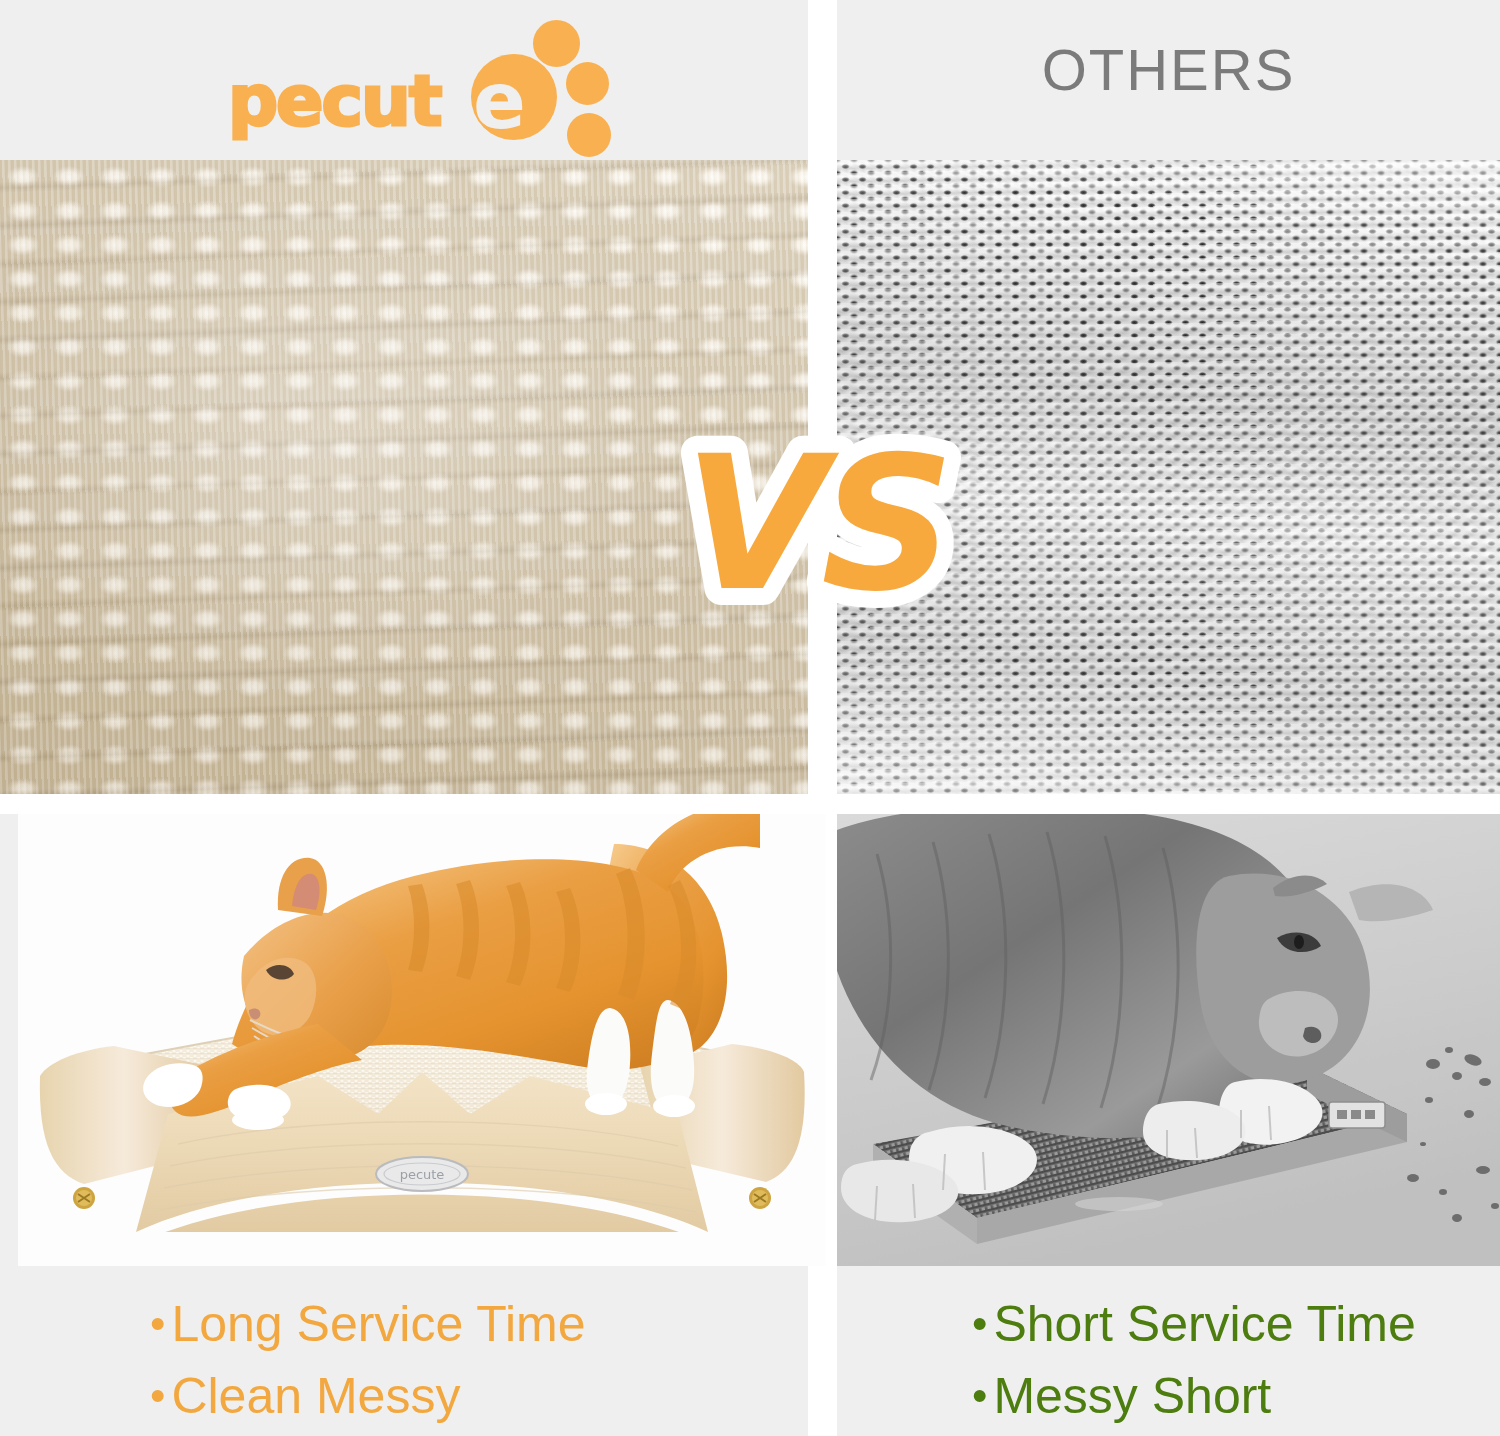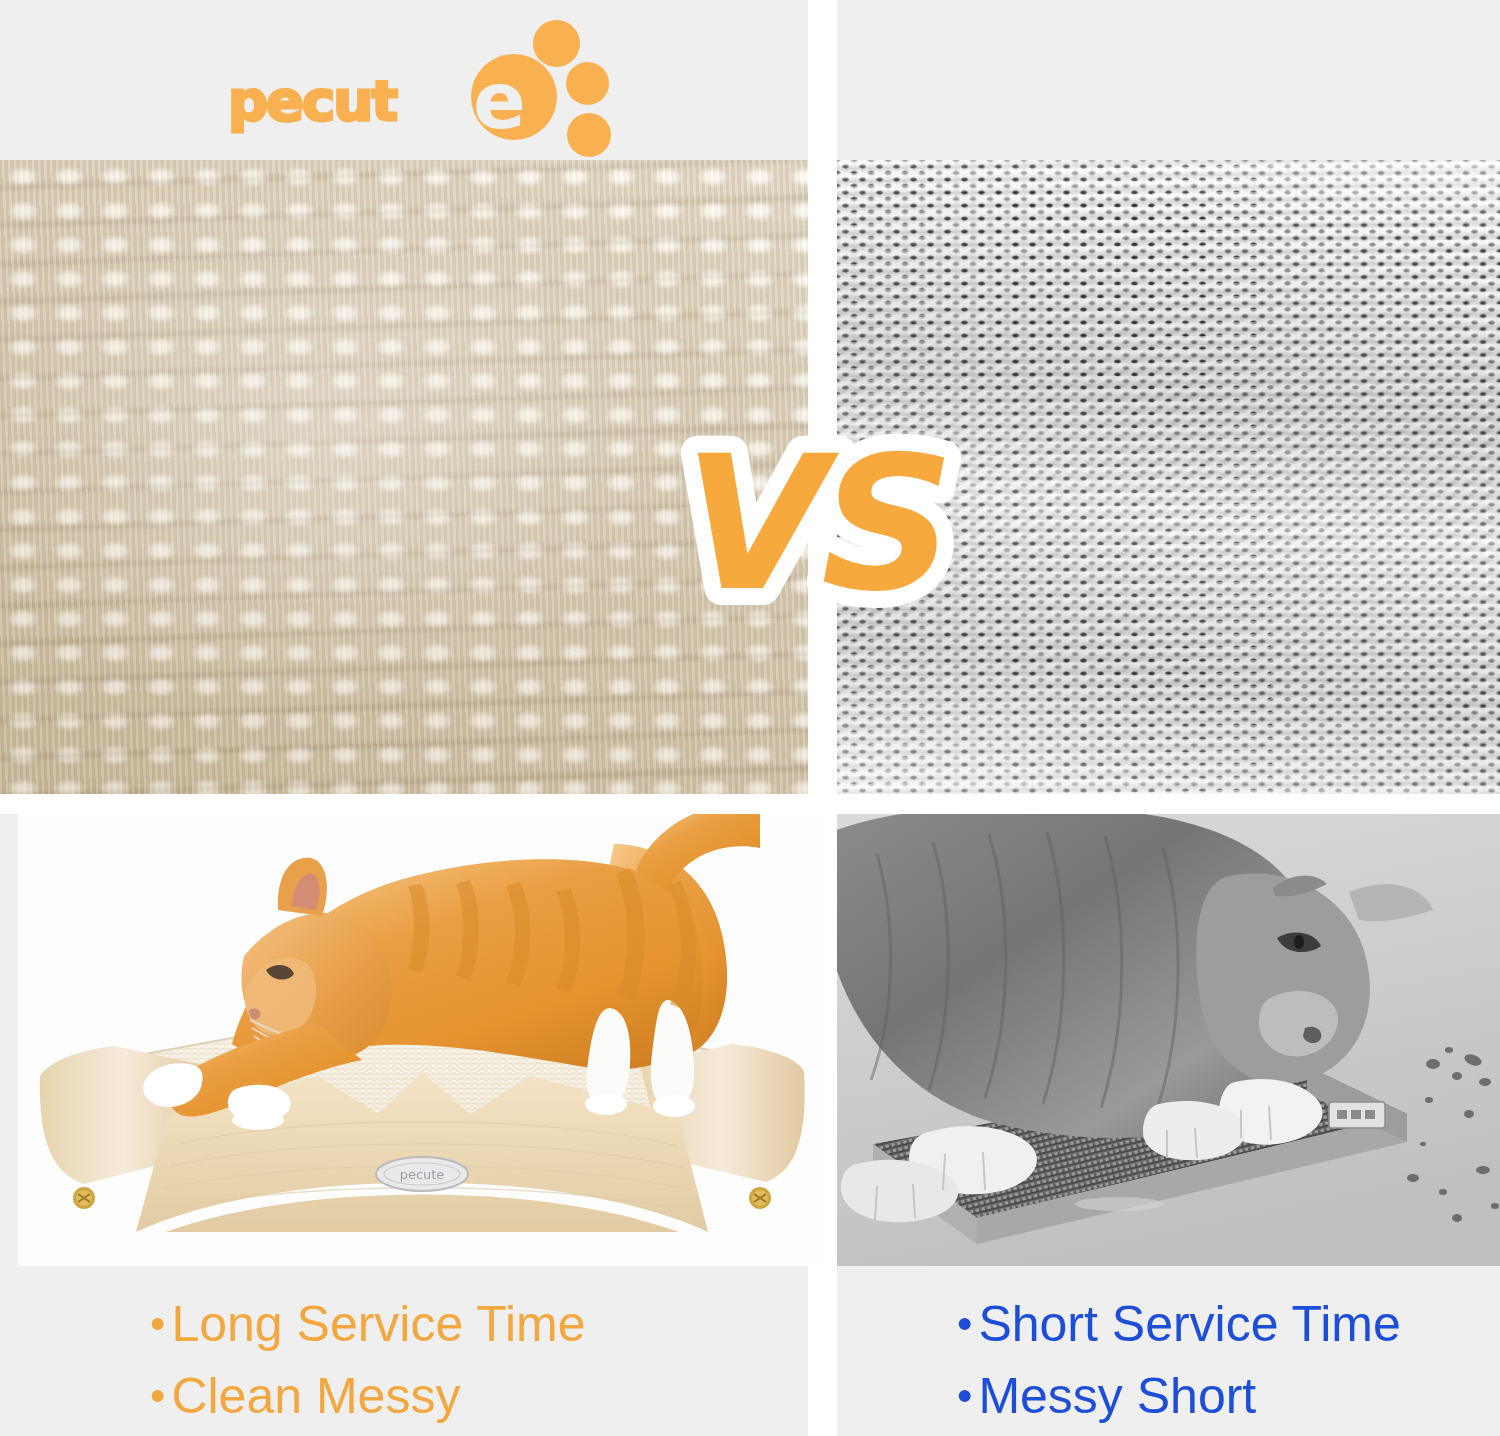--- a/index.html
+++ b/index.html
@@ -16,21 +16,21 @@
   .header{position:absolute;left:0;top:0;width:1500px;height:160px;}
   .header-left{position:absolute;left:0;top:0;width:808px;height:160px;background:#efefef;}
   .header-gap{position:absolute;left:808px;top:0;width:29px;height:160px;background:#ffffff;}
   .header-right{position:absolute;left:837px;top:0;width:663px;height:160px;background:#efefef;}
 
   
   .logo{position:absolute;left:228px;top:18px;width:360px;height:128px;}
   .logo-word{
     position:absolute;left:0px;top:44px;
     font-family:"DejaVu Sans","Liberation Sans",sans-serif;
-    font-weight:bold;font-size:56px;letter-spacing:-2px;
+    font-weight:bold;font-size:70px;letter-spacing:-2px;
     color:#F9B050;line-height:78px;
     -webkit-text-stroke:3px #F9B050;
   }
   .logo-bigcircle{
     position:absolute;left:243px;top:36px;width:86px;height:86px;border-radius:50%;
     background:#F9B050;
   }
   .logo-e{
     position:absolute;left:245px;top:44px;
     font-family:"DejaVu Sans","Liberation Sans",sans-serif;
@@ -172,21 +172,21 @@
   .cap-left{left:0px;width:808px;padding:22px 0 0 150px;}
   .cap-right{left:837px;width:663px;padding:22px 0 0 120px;}
   .cap ul{list-style:none;margin:0;padding:0;}
   .cap li{
     font-size:50px;line-height:72px;font-weight:normal;
     font-family:"Liberation Sans","DejaVu Sans",sans-serif;
     white-space:nowrap;
   }
   .cap li .bul{font-size:44px;vertical-align:2px;margin-right:6px;}
   .cap-left li{color:#F2A73F;}
-  .cap-right li{color:#1d4ed8;}
+  .cap-right li{color:#4d7c0f;margin-left:15px;}
   .cap-gap{position:absolute;left:808px;top:1266px;width:29px;height:170px;background:#ffffff;}
 </style>
 </head>
 <body>
 
 <div class="page">
 
   <div class="header">
     <div class="header-left"></div>
     <div class="header-gap"></div>
@@ -194,20 +194,21 @@
 
     <div class="logo">
       <div class="logo-word">pecut</div>
       <div class="logo-bigcircle"></div>
       <div class="logo-e">e</div>
       <div class="logo-dot d1"></div>
       <div class="logo-dot d2"></div>
       <div class="logo-dot d3"></div>
     </div>
 
+    <div class="others-title">OTHERS</div>
   </div>
 
   <div class="panel p-tl">
     <div class="sisal"></div>
     <div class="sisal-rows"></div>
     <div class="sisal-fib"></div>
     <div class="sisal-vig"></div>
   </div>
 
   <div class="panel p-tr">

